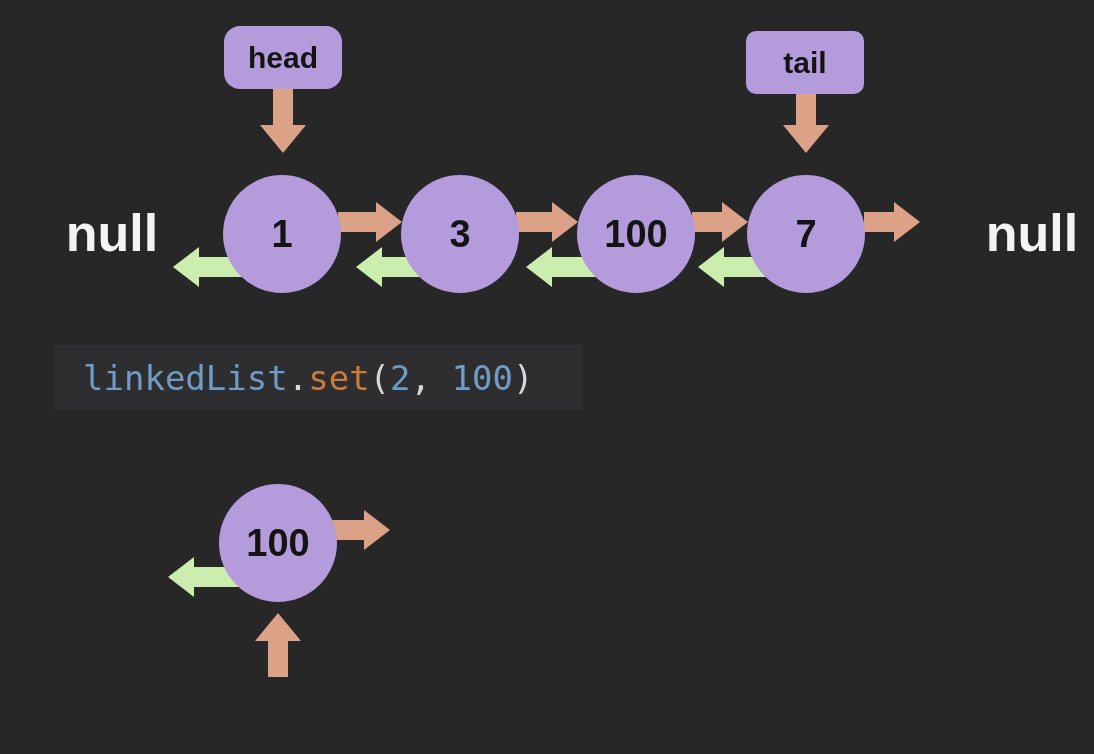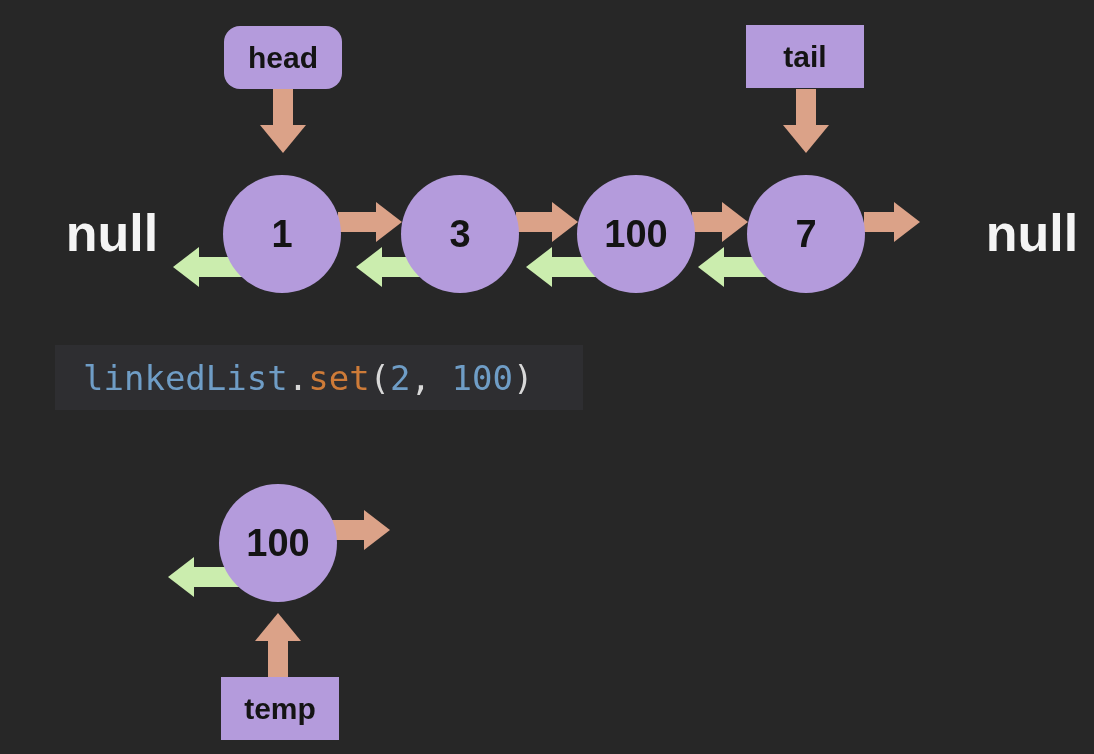--- a/index.html
+++ b/index.html
@@ -14,21 +14,21 @@
     overflow:hidden;
   }
 
   
   .pbox{
     position:absolute;width:118px;height:63px;background:var(--purple);
     display:flex;align-items:center;justify-content:center;
     color:var(--ink);font-weight:bold;font-size:30px;z-index:2;
   }
   .pbox.head{left:224px;top:26px;border-radius:16px;}
-  .pbox.tail{left:746px;top:25px;}
+  .pbox.tail{left:746px;top:31px;border-radius:10px;}
   .pbox.temp{left:221px;top:677px;}
 
   
   .node{
     position:absolute;width:118px;height:118px;border-radius:50%;
     background:var(--purple);display:flex;align-items:center;justify-content:center;
     color:var(--ink);font-weight:bold;font-size:38px;z-index:2;
   }
   .n1{left:223px;top:175px;}
   .n2{left:401px;top:175px;}
@@ -166,17 +166,14 @@
       <div class="tri"></div>
       <div class="shaft"></div>
     </div>
   <div class="node nt">
     <span>100</span>
   </div>
   <div class="varrow up va-temp">
     <div class="vtri"></div>
     <div class="vshaft"></div>
   </div>
-  <div class="pbox temp">
-    <span>temp</span>
-  </div>
 
 </div>
 
 </body></html>

